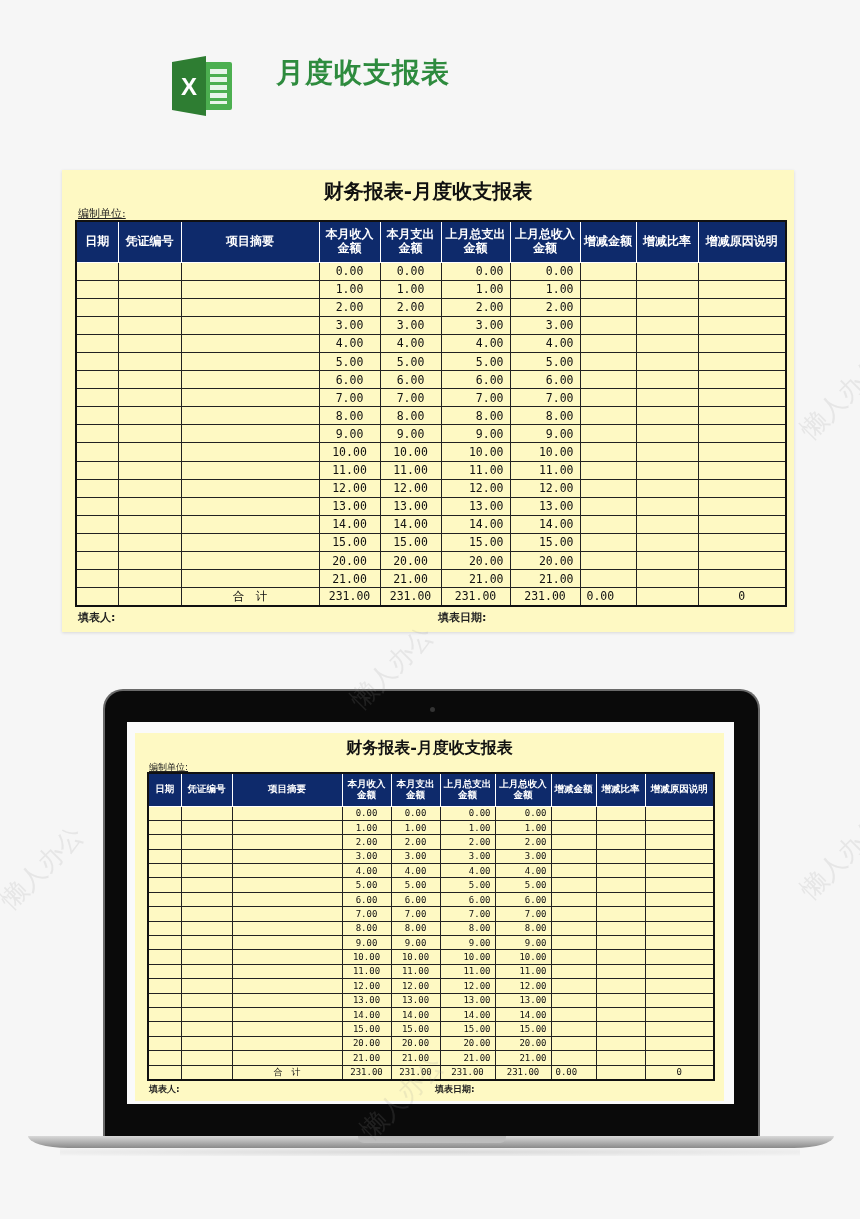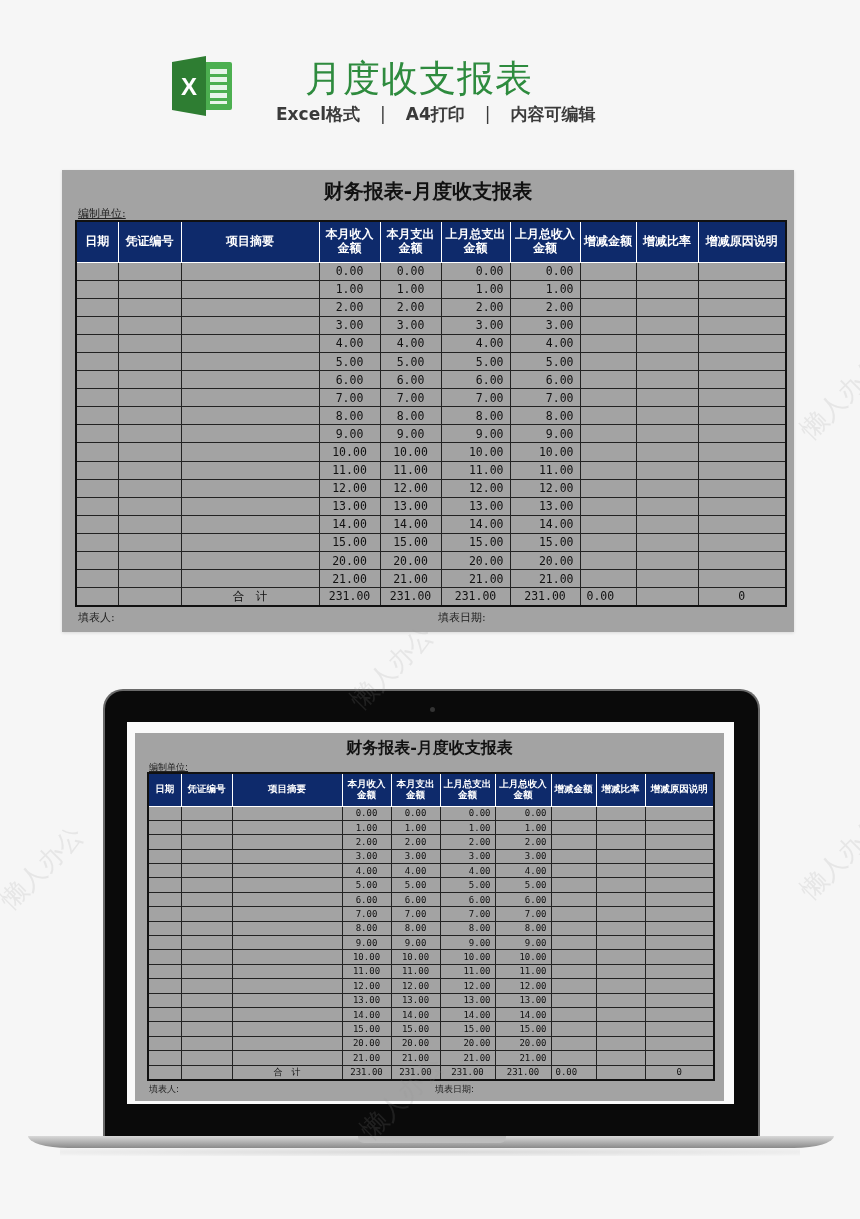--- a/index.html
+++ b/index.html
@@ -1,32 +1,32 @@
 <!DOCTYPE html>
 <html><head>
 <meta charset="utf-8">
 <style>
   * { margin:0; padding:0; box-sizing:border-box; }
   body { width:860px; height:1219px; background:#f6f6f6; font-family:"DejaVu Sans", sans-serif; position:relative; overflow:hidden; }
   .hdr { position:absolute; left:0; top:0; width:860px; height:150px; }
   .xl-icon { position:absolute; left:172px; top:56px; width:62px; height:60px; }
-  .hdr-title { position:absolute; left:276px; top:54px; font-size:37px; font-weight:normal; color:#2e8b3e; letter-spacing:1px;margin-left:29px; }
+  .hdr-title { position:absolute; left:276px; top:54px; font-size:28px; font-weight:bold; color:#2e8b3e; letter-spacing:1px; }
   .hdr-sub { position:absolute; left:276px; top:103px; font-size:17px; font-weight:bold; color:#3a3a3a; white-space:nowrap; }
   .hdr-sub .sep { display:inline-block; margin:0 20px; font-weight:normal; }
 
-  .sheet { position:absolute; background:#a3a3a3; box-shadow:0 1px 3px rgba(0,0,0,0.12); }
+  .sheet { position:absolute; background:#fef9c3; box-shadow:0 1px 3px rgba(0,0,0,0.12); }
   .sheet .title { text-align:center; font-weight:bold; color:#111; }
   .sheet .unit { color:#222;text-decoration:underline; }
   table.rep { border-collapse:collapse; table-layout:fixed; }
   table.rep th { background:#0e2a6b; color:#fff; font-weight:bold; border:1px solid #fff; text-align:center; line-height:1.15; }
   table.rep td { border:1px solid #222; font-family:"DejaVu Sans Mono", monospace; color:#111; }
   table.rep td.c { text-align:center; }
   table.rep td.r { text-align:right; }
   table.rep { border:2px solid #111; }
-  .footer-row { position:relative; color:#222; }
+  .footer-row { position:relative; color:#222;font-weight:bold; }
 
   
   #s1 { left:62px; top:170px; width:732px; height:462px; }
   #s1 .title { font-size:20px; padding-top:8px; height:36px; }
   #s1 .unit { font-size:11px; margin-left:16px; height:14px; }
   #s1 table.rep { margin-left:13px; width:710px; }
   #s1 table.rep th { font-size:12px; height:41px; }
   #s1 table.rep td { font-size:11.5px; height:18.1px; padding:0 6px; }
   #s1 .footer-row { font-size:11px; height:20px; margin-left:16px; margin-top:3px; }
   #s1 .footer-row .d { position:absolute; left:360px; top:0; }
@@ -60,23 +60,20 @@
       <rect x="38" y="13" width="17" height="5"></rect>
         <rect x="38" y="21" width="17" height="5"></rect>
       <rect x="38" y="29" width="17" height="5"></rect>
         <rect x="38" y="37" width="17" height="5"></rect>
       <rect x="38" y="45" width="17" height="3"></rect>
     </g>
     <polygon points="0,6 34,0 34,60 0,54" fill="#2e7d32"></polygon>
     <text x="17" y="39" fill="#fff" font-size="24" font-weight="bold" font-family="Liberation Sans, sans-serif" text-anchor="middle">X</text>
   </svg>
   <div class="hdr-title">月度收支报表</div>
-  <div class="hdr-sub">
-    <span>Excel格式</span><span class="sep">|</span><span>A4打印</span><span class="sep">|</span><span>内容可编辑</span>
-  </div>
 </div>
 
 <div class="sheet" id="s1">
   <div class="title">财务报表-月度收支报表</div>
   <div class="unit">编制单位:</div>
   <table class="rep">
     <colgroup>
         <col style="width:42px">
         <col style="width:63px">
         <col style="width:138px">

